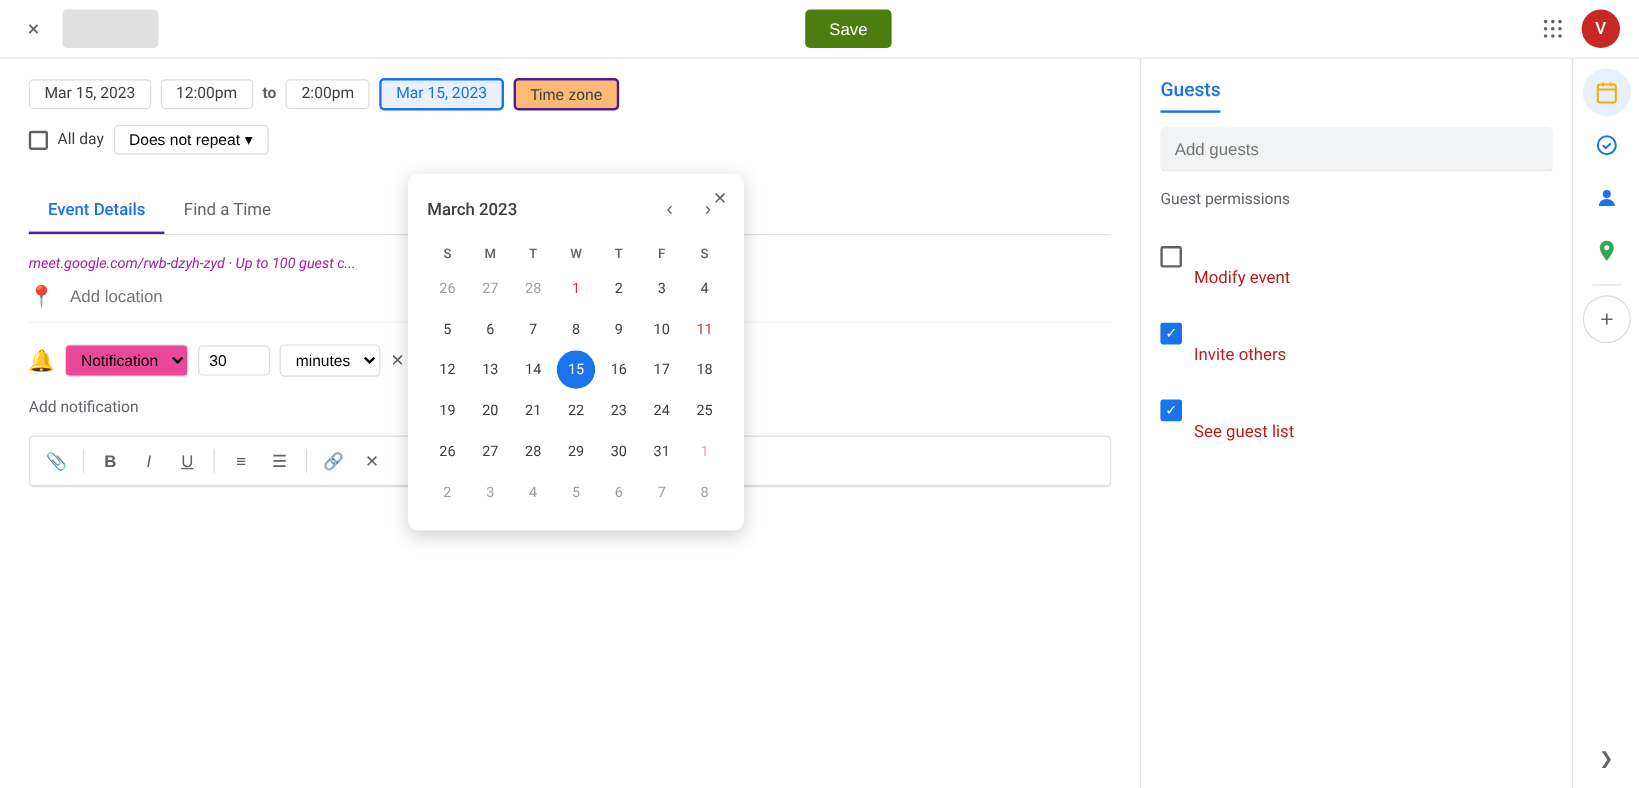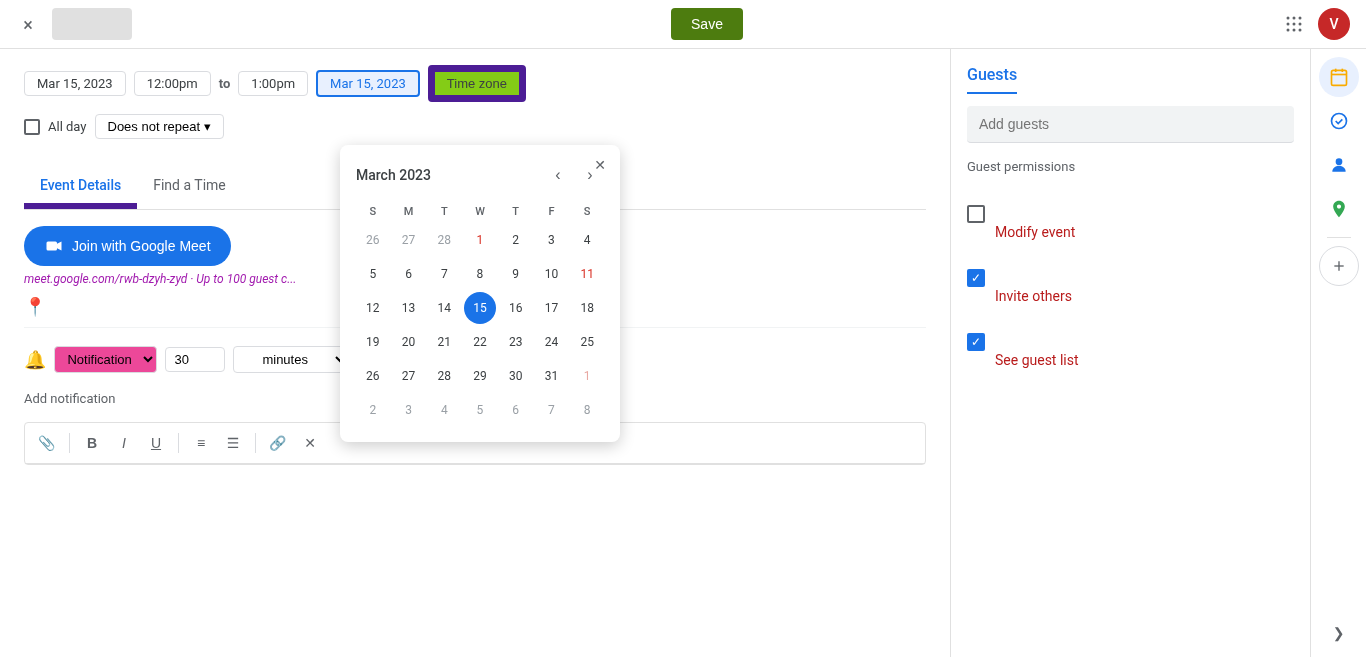--- a/index.html
+++ b/index.html
@@ -23,48 +23,48 @@
     
     .content { display: flex; flex: 1; overflow: hidden; }
     
     
     .left-panel { flex: 1; padding: 16px 24px; overflow-y: auto; position: relative; }
     
     
     .datetime-row { display: flex; align-items: center; gap: 8px; margin-bottom: 12px; flex-wrap: wrap; }
     .date-chip { border: 1px solid #dadce0; border-radius: 4px; padding: 4px 12px; font-size: 13px; cursor: pointer; color: #3c4043; }
     .date-chip.active { border: 2px solid #1a73e8; color: #1a73e8; background: #e8f0fe; }
-    .time-zone-btn { border: 7px solid #4c1d95; border-radius: 4px; padding: 4px 12px; font-size: 13px; cursor: pointer; color: #3c4043; background: #84cc16; }
+    .time-zone-btn { border: 2px solid #4c1d95; border-radius: 4px; padding: 4px 12px; font-size: 13px; cursor: pointer; color: #3c4043; background: #fdba74; }
     .to-text { font-size: 13px; color: #5f6368; font-weight: bold; }
     
     
     .allday-row { display: flex; align-items: center; gap: 8px; margin-bottom: 28px; }
     .checkbox-plain { width: 16px; height: 16px; border: 2px solid #5f6368; border-radius: 2px; cursor: pointer; }
     .allday-label { font-size: 13px; color: #3c4043; }
     .repeat-btn { border: 1px solid #dadce0; border-radius: 4px; padding: 4px 12px; font-size: 13px; cursor: pointer; background: white; display: flex; align-items: center; gap: 4px; }
     
     
     .tabs { display: flex; border-bottom: 1px solid #e0e0e0; margin-bottom: 16px; }
     .tab { padding: 10px 16px; font-size: 14px; cursor: pointer; color: #5f6368; border-bottom: 2px solid transparent; }
-    .tab.active { color: #1a73e8; border-bottom: 6px solid #4c1d95; font-weight: 500; }
+    .tab.active { color: #1a73e8; border-bottom: 2px solid #4c1d95; font-weight: 500; }
     
     
     .meet-btn { background: #1a73e8; color: white; border: none; border-radius: 20px; padding: 10px 20px; font-size: 14px; cursor: pointer; display: flex; align-items: center; gap: 8px; margin-bottom: 6px; }
     .meet-icon { width: 20px; height: 20px; display: flex; align-items: center; justify-content: center; }
     .meet-link { font-size: 12px; color: #a21caf; margin-bottom: 0; font-style: italic; }
     
     
     .location-row { display: flex; align-items: center; gap: 12px; padding: 10px 0; border-bottom: 1px solid #f1f3f4; margin-bottom: 8px; }
     .location-input { flex: 1; border: none; outline: none; font-size: 14px; color: #9aa0a6; }
     
     
     .notification-row { display: flex; align-items: center; gap: 8px; padding: 10px 0; }
     .notif-select { border: 1px solid #dadce0; border-radius: 4px; padding: 4px 8px; font-size: 13px; cursor: pointer; background: #ec4899; }
     .notif-input { border: 1px solid #dadce0; border-radius: 4px; padding: 4px 8px; font-size: 13px; width: 60px; }
-    .notif-unit { border: 1px solid #dadce0; border-radius: 4px; padding: 4px 24px; font-size: 13px; cursor: pointer; background: white; }
+    .notif-unit { border: 1px solid #dadce0; border-radius: 4px; padding: 4px 8px; font-size: 13px; cursor: pointer; background: white; }
     
     .add-notif { font-size: 13px; color: #5f6368; padding: 8px 0; cursor: pointer; }
     
     
     .description-box { margin: 8px 0; border: 1px solid #e0e0e0; border-radius: 4px; }
     .toolbar-row { display: flex; align-items: center; gap: 4px; padding: 6px 8px; border-bottom: 1px solid #e0e0e0; }
     .toolbar-btn { width: 28px; height: 28px; display: flex; align-items: center; justify-content: center; cursor: pointer; border-radius: 4px; font-size: 14px; color: #5f6368; border: none; background: none; }
     .toolbar-divider { width: 1px; height: 20px; background: #dadce0; margin: 0 4px; }
     .desc-area { min-height: 80px; background: #f5f5f5; padding: 10px 12px; }
     .desc-placeholder { font-size: 14px; color: #9aa0a6; }
@@ -145,52 +145,44 @@
     </div>
 
     <div class="content">
 
       <div class="left-panel">
 
         <div class="datetime-row">
           <div class="date-chip">Mar 15, 2023</div>
           <div class="date-chip">12:00pm</div>
           <span class="to-text">to</span>
-          <div class="date-chip">1:00pm</div>
+          <div class="date-chip">2:00pm</div>
           <div class="date-chip active">Mar 15, 2023</div>
           <button class="time-zone-btn">Time zone</button>
         </div>
 
         <div class="allday-row">
           <div class="checkbox-plain"></div>
           <span class="allday-label">All day</span>
           <button class="repeat-btn">
             <span>Does not repeat</span>
             <span>▾</span>
           </button>
         </div>
 
         <div class="tabs">
           <div class="tab active">Event Details</div>
           <div class="tab">Find a Time</div>
         </div>
 
-        <button class="meet-btn">
-          <span class="meet-icon">
-            <svg width="18" height="18" viewBox="0 0 24 24">
-                <rect x="2" y="6" width="14" height="12" rx="2" fill="white"></rect>
-                <polygon points="16,9 22,6 22,18 16,15" fill="white"></polygon>
-              </svg>
-          </span>
-          <span>Join with Google Meet</span>
-        </button>
         <div class="meet-link">meet.google.com/rwb-dzyh-zyd · Up to 100 guest c...</div>
 
         <div class="location-row">
           <span style="color:#5f6368; font-size:18px;">📍</span>
+          <input class="location-input" placeholder="Add location" style="">
         </div>
 
         <div class="notification-row">
           <span style="color:#5f6368; font-size:18px;">🔔</span>
           <select class="notif-select">
             <option>Notification</option>
           </select>
           <input class="notif-input" value="30" style="">
           <select class="notif-unit">
             <option>minutes</option>

